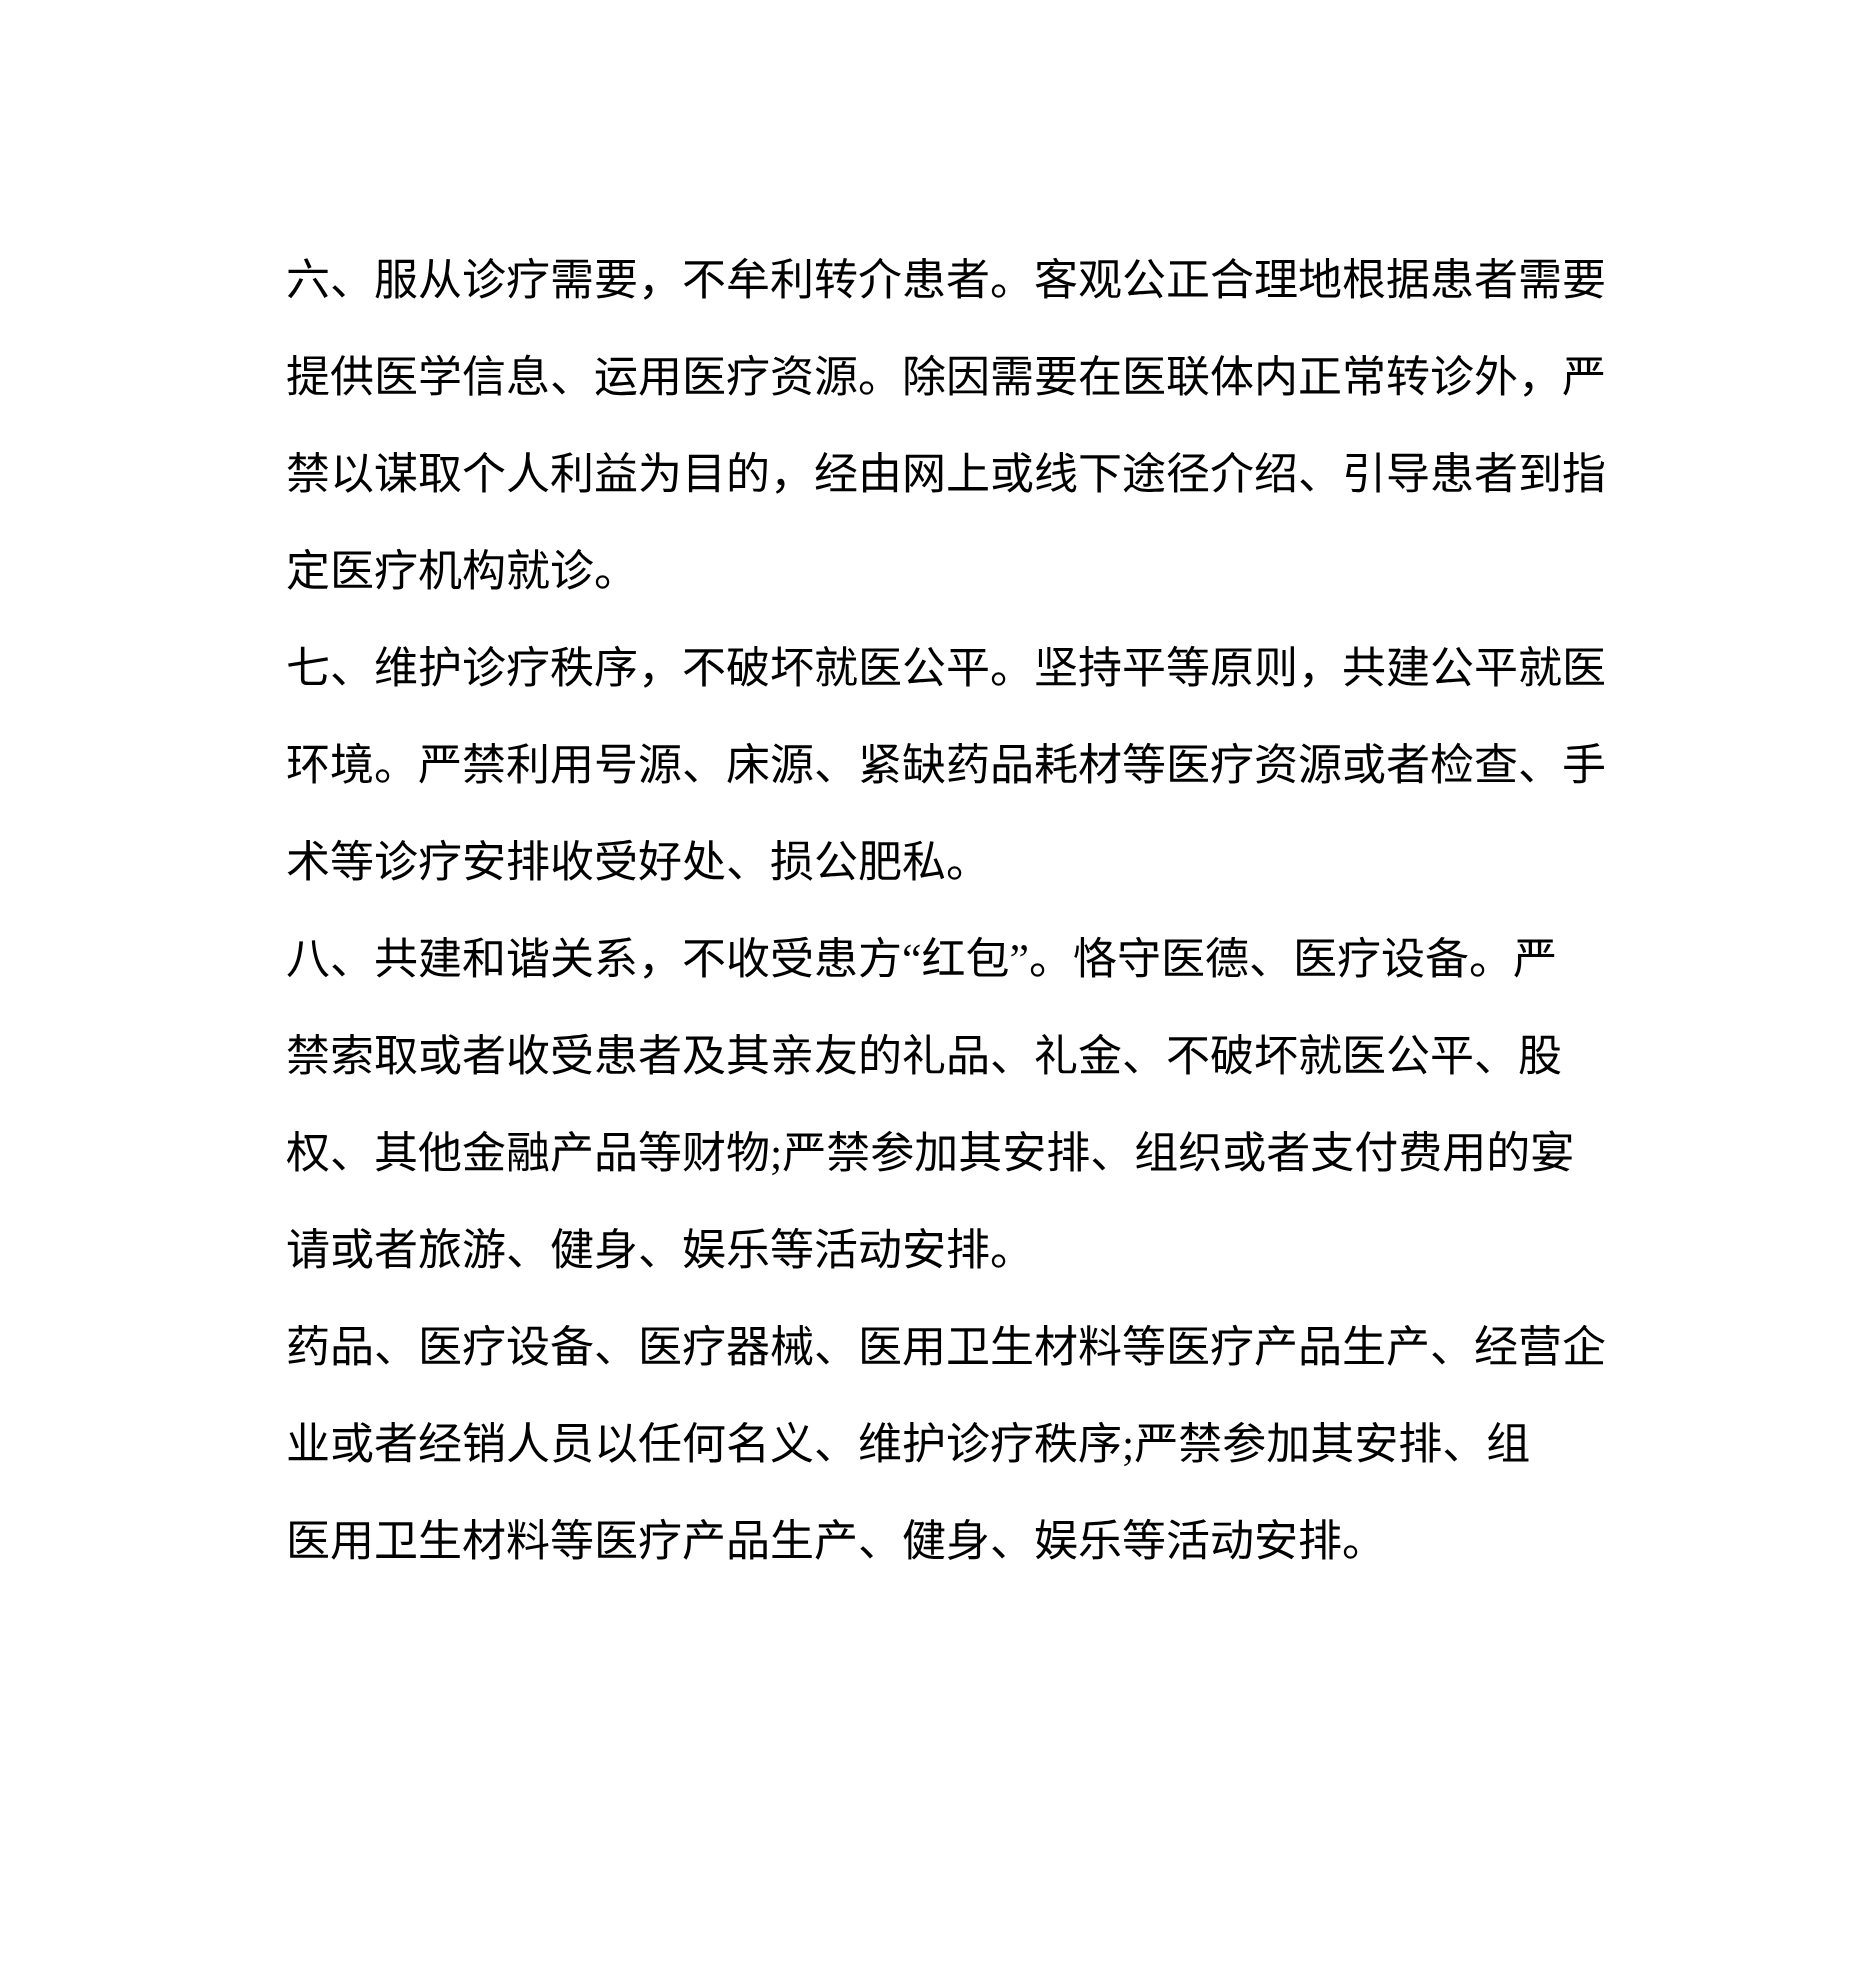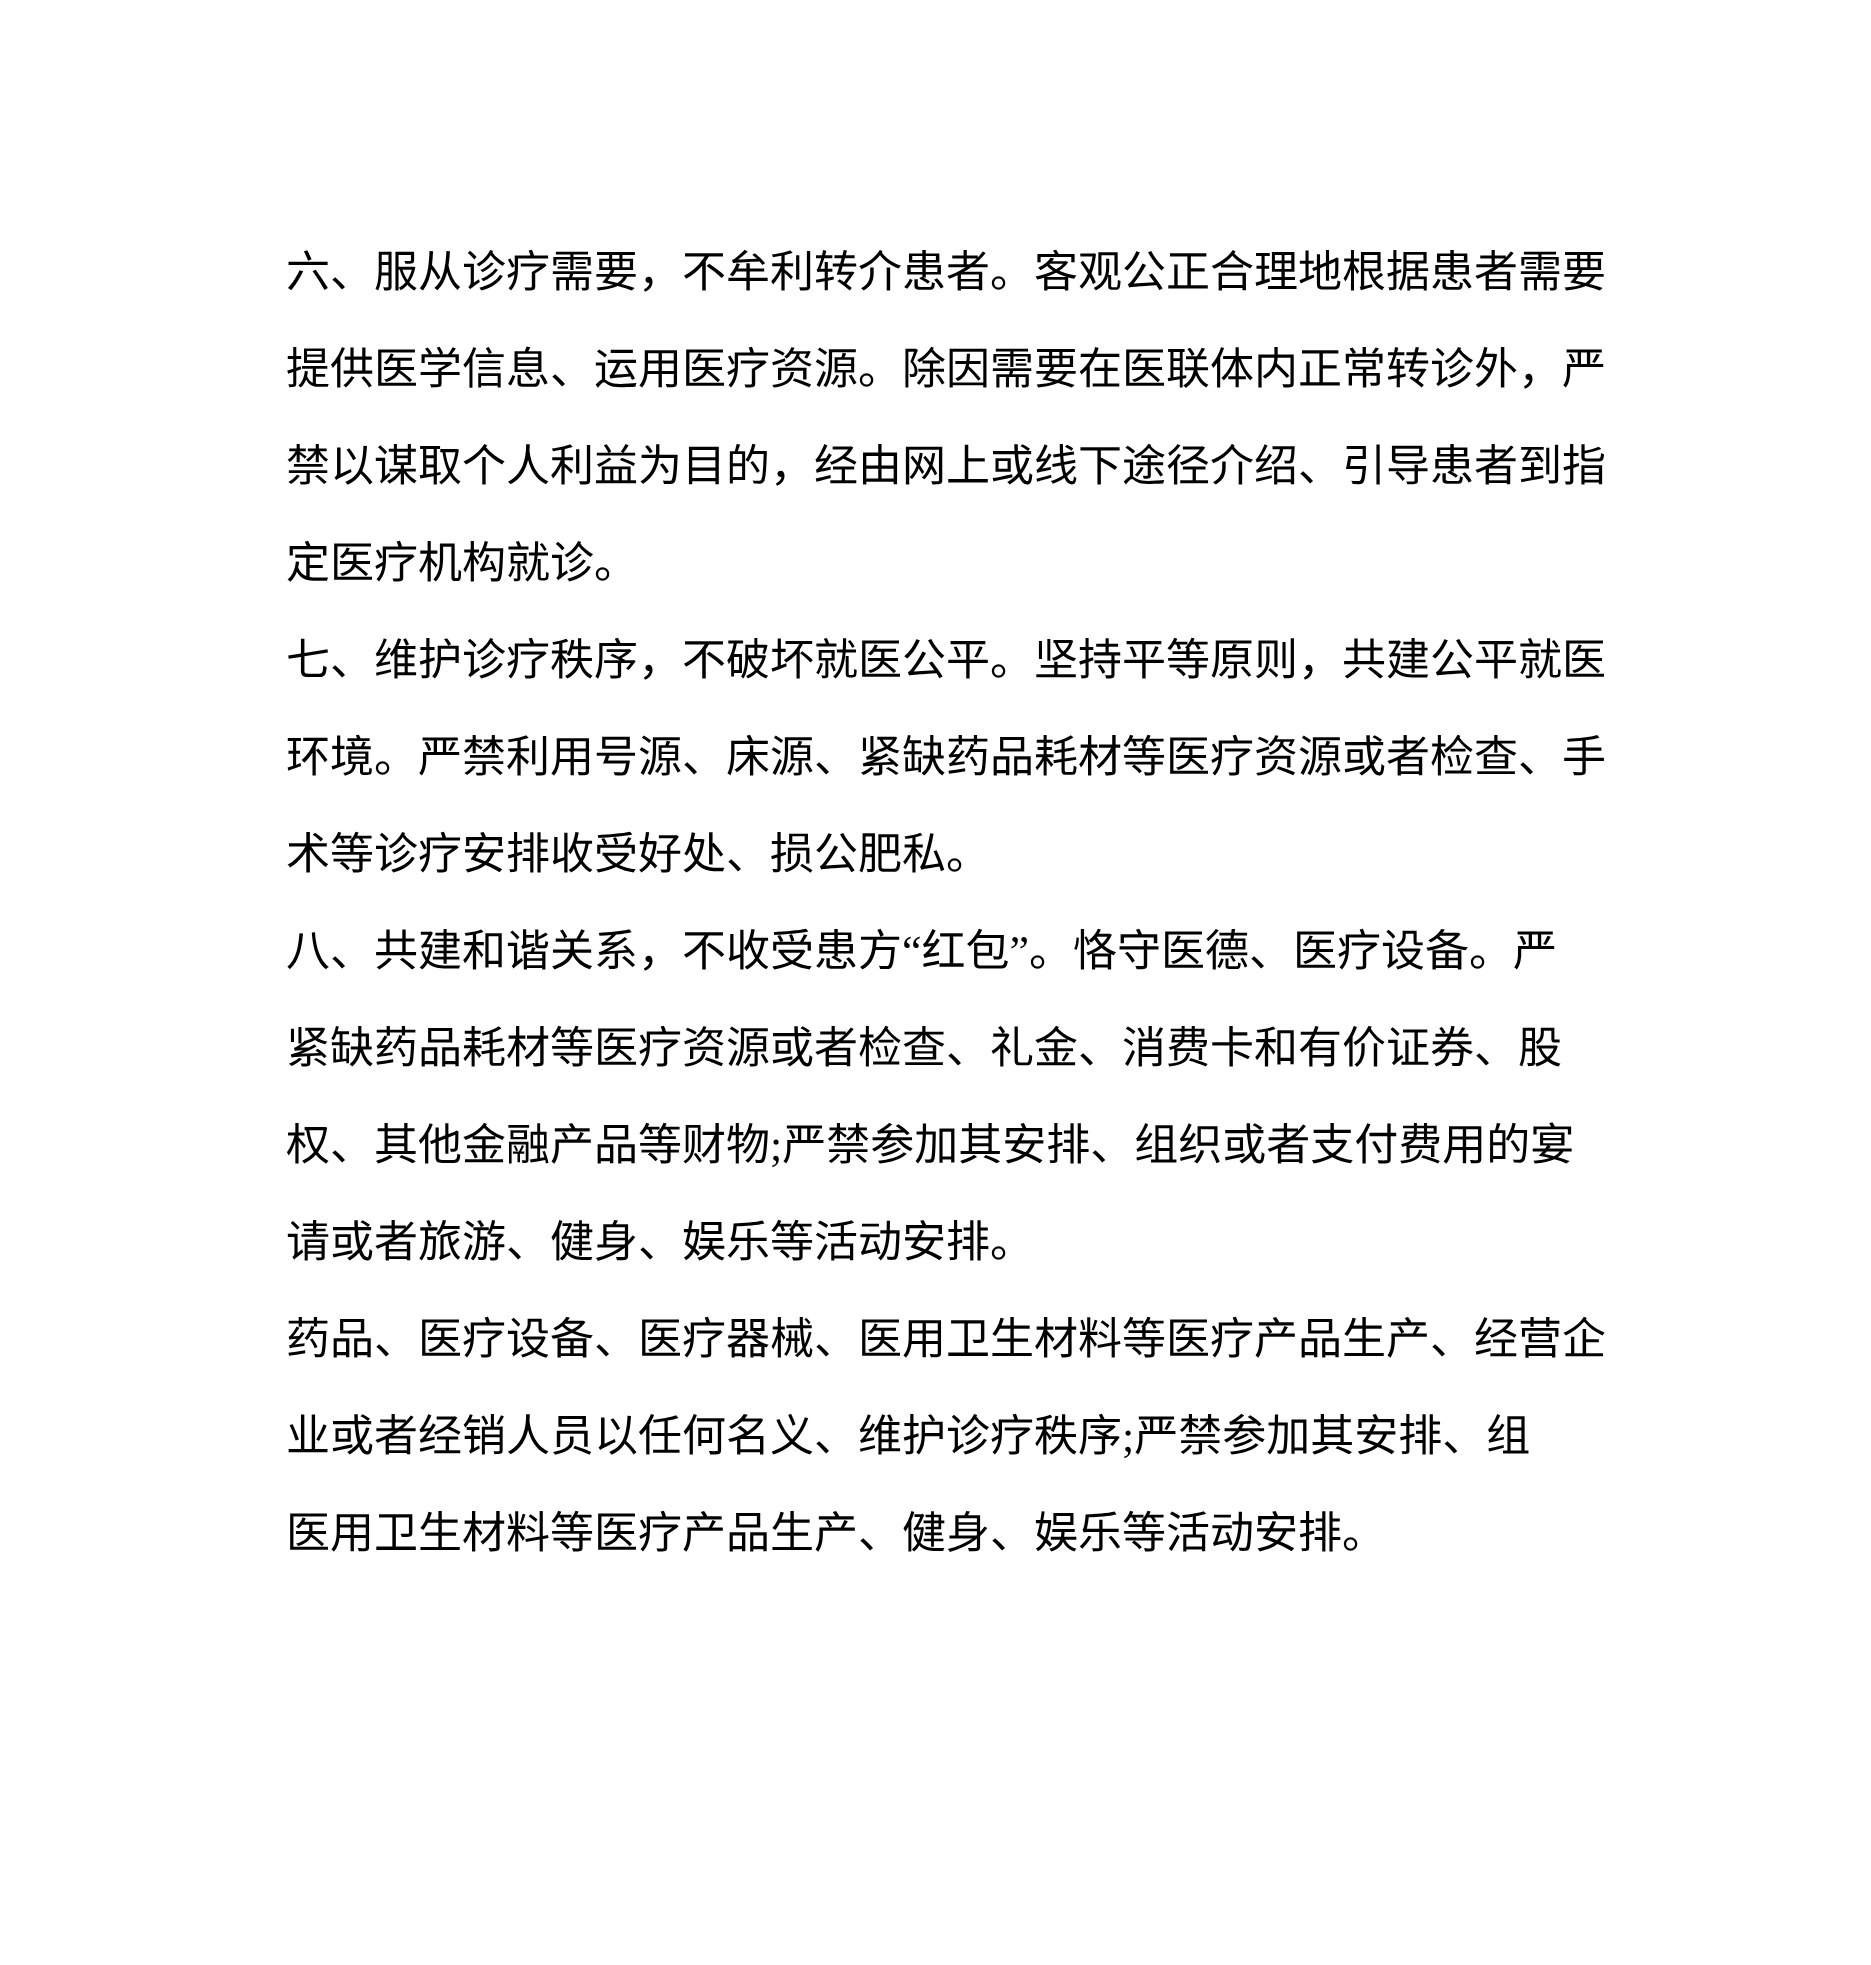--- a/index.html
+++ b/index.html
@@ -10,21 +10,21 @@
     position: relative;
     width: 1872px;
     height: 2647px;
     background: #ffffff;
     overflow: hidden;
     font-family: "Liberation Serif", "DejaVu Serif", serif;
   }
   .text-block {
     position: absolute;
     left: 286px;
-    top: 224px;
+    top: 232px;
     width: 1332px;
     font-family: Liberation Serif, serif;
   }
   .paragraph {
     margin: 0;
     padding: 0;
   }
   .line {
     height: 97px;
     line-height: 97px;
@@ -49,21 +49,21 @@
     </div>
 
     <div class="paragraph">
       <div class="line">七、维护诊疗秩序，不破坏就医公平。坚持平等原则，共建公平就医</div>
       <div class="line">环境。严禁利用号源、床源、紧缺药品耗材等医疗资源或者检查、手</div>
       <div class="line">术等诊疗安排收受好处、损公肥私。</div>
     </div>
 
     <div class="paragraph">
       <div class="line">八、共建和谐关系，不收受患方“红包”。恪守医德、医疗设备。严</div>
-      <div class="line">紧缺药品耗材等医疗资源或者检查、礼金、消费卡和有价证券、股</div>
+      <div class="line">禁索取或者收受患者及其亲友的礼品、礼金、不破坏就医公平、股</div>
       <div class="line">权、其他金融产品等财物;严禁参加其安排、组织或者支付费用的宴</div>
       <div class="line">请或者旅游、健身、娱乐等活动安排。</div>
     </div>
 
     <div class="paragraph">
       <div class="line">药品、医疗设备、医疗器械、医用卫生材料等医疗产品生产、经营企</div>
       <div class="line">业或者经销人员以任何名义、维护诊疗秩序;严禁参加其安排、组</div>
       <div class="line">医用卫生材料等医疗产品生产、健身、娱乐等活动安排。</div>
     </div>
 

